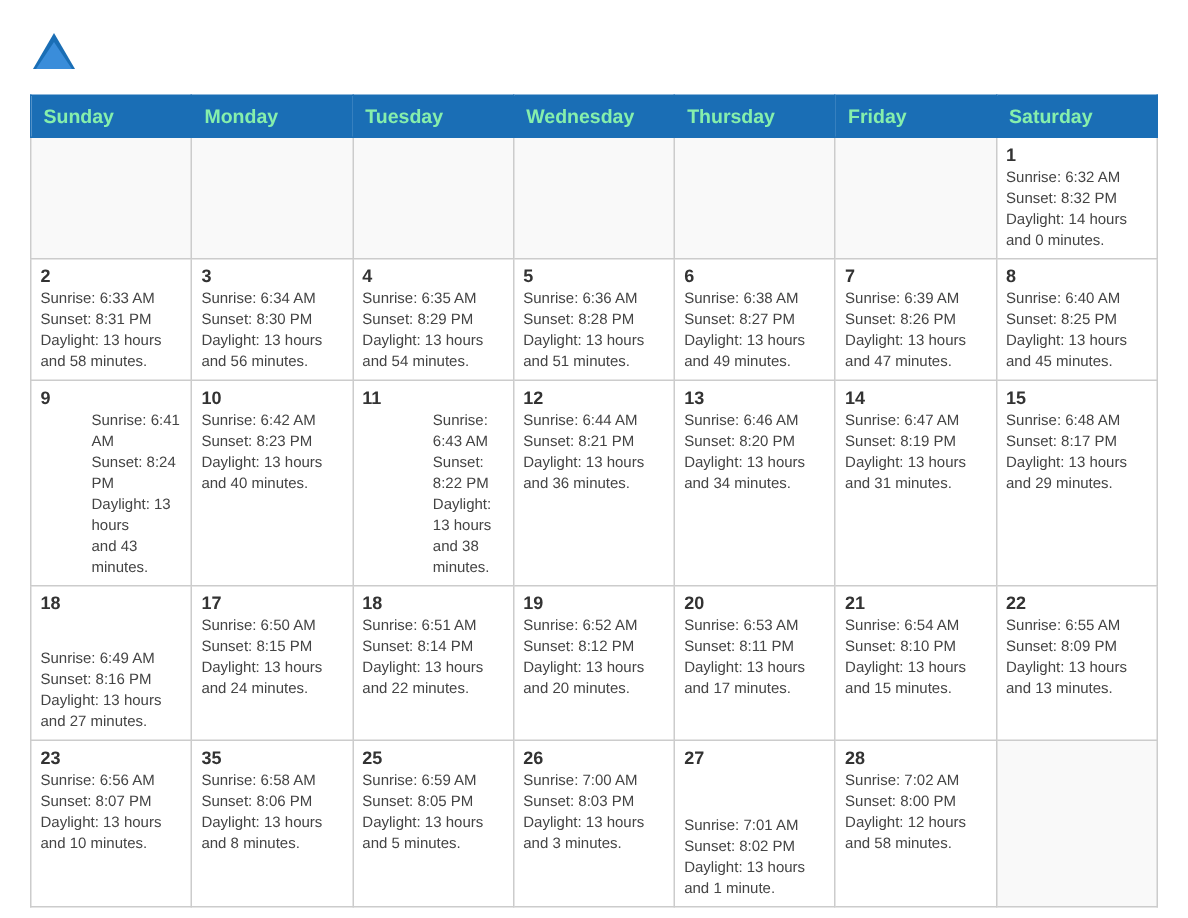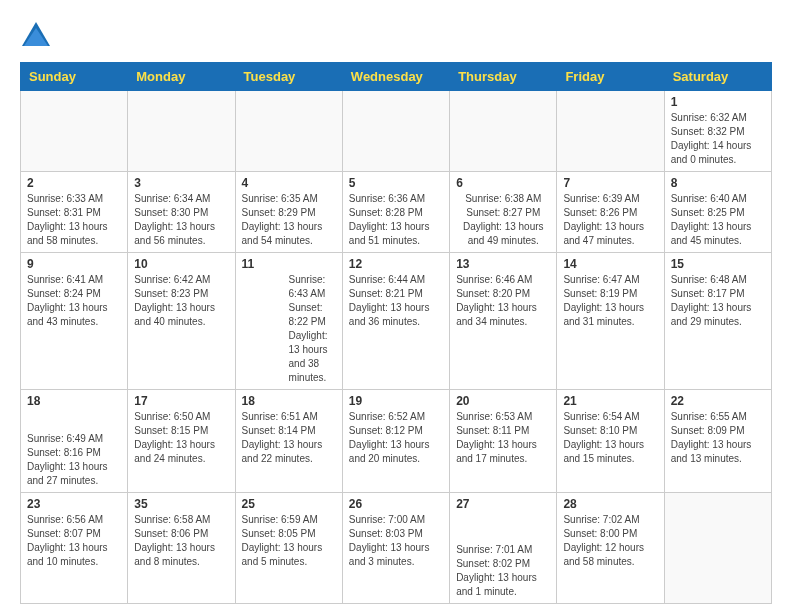--- a/index.html
+++ b/index.html
@@ -44,21 +44,21 @@
       font-size: 15px;
       color: #555;
     }
     .calendar {
       width: 100%;
       border-collapse: collapse;
       border: 1px solid #ccc;
     }
     .calendar th {
       background-color: #1a6eb5;
-      color: #fde047;
+      color: #86efac;
       font-size: 13px;
       font-weight: bold;
       padding: 6px 8px;
       text-align: left;
       border: 1px solid #1a6eb5;
     }
     .calendar td {
       vertical-align: top;
       border: 1px solid #ccc;
       padding: 4px 6px;
@@ -156,21 +156,21 @@
         </td>
         <td>
           <div class="day-number">5</div>
           <div class="day-info" style="white-space: pre-line;">Sunrise: 6:36 AM
 Sunset: 8:28 PM
 Daylight: 13 hours
 and 51 minutes.</div>
         </td>
         <td>
           <div class="day-number">6</div>
-          <div class="day-info" style="white-space: pre-line; text-align: center;">Sunrise: 6:38 AM
+          <div class="day-info" style="white-space: pre-line;">Sunrise: 6:38 AM
 Sunset: 8:27 PM
 Daylight: 13 hours
 and 49 minutes.</div>
         </td>
         <td>
           <div class="day-number">7</div>
           <div class="day-info" style="white-space: pre-line;">Sunrise: 6:39 AM
 Sunset: 8:26 PM
 Daylight: 13 hours
 and 47 minutes.</div>
@@ -179,21 +179,21 @@
           <div class="day-number">8</div>
           <div class="day-info" style="white-space: pre-line;">Sunrise: 6:40 AM
 Sunset: 8:25 PM
 Daylight: 13 hours
 and 45 minutes.</div>
         </td>
       </tr>
       <tr>
         <td>
           <div class="day-number">9</div>
-          <div class="day-info" style="white-space: pre-line;">Sunrise: 6:41 AM
+          <div class="day-info" style="white-space: pre-line; margin-left: 34px;">Sunrise: 6:41 AM
 Sunset: 8:24 PM
 Daylight: 13 hours
 and 43 minutes.</div>
         </td>
         <td>
           <div class="day-number">10</div>
           <div class="day-info" style="white-space: pre-line;">Sunrise: 6:42 AM
 Sunset: 8:23 PM
 Daylight: 13 hours
 and 40 minutes.</div>

